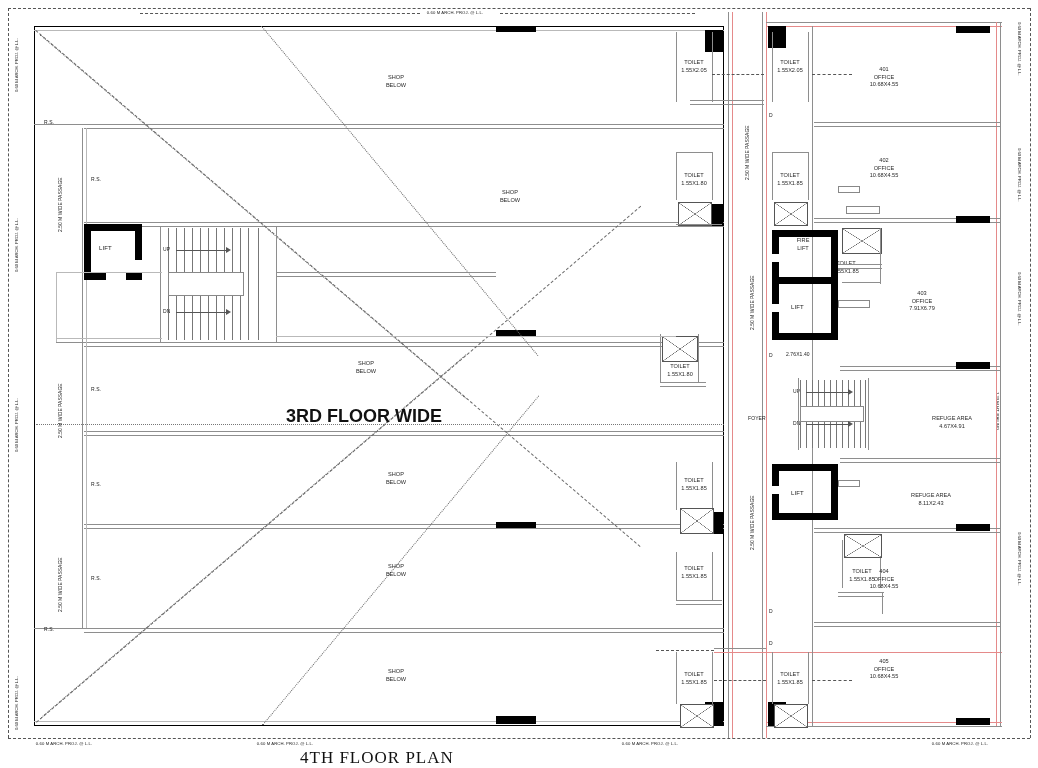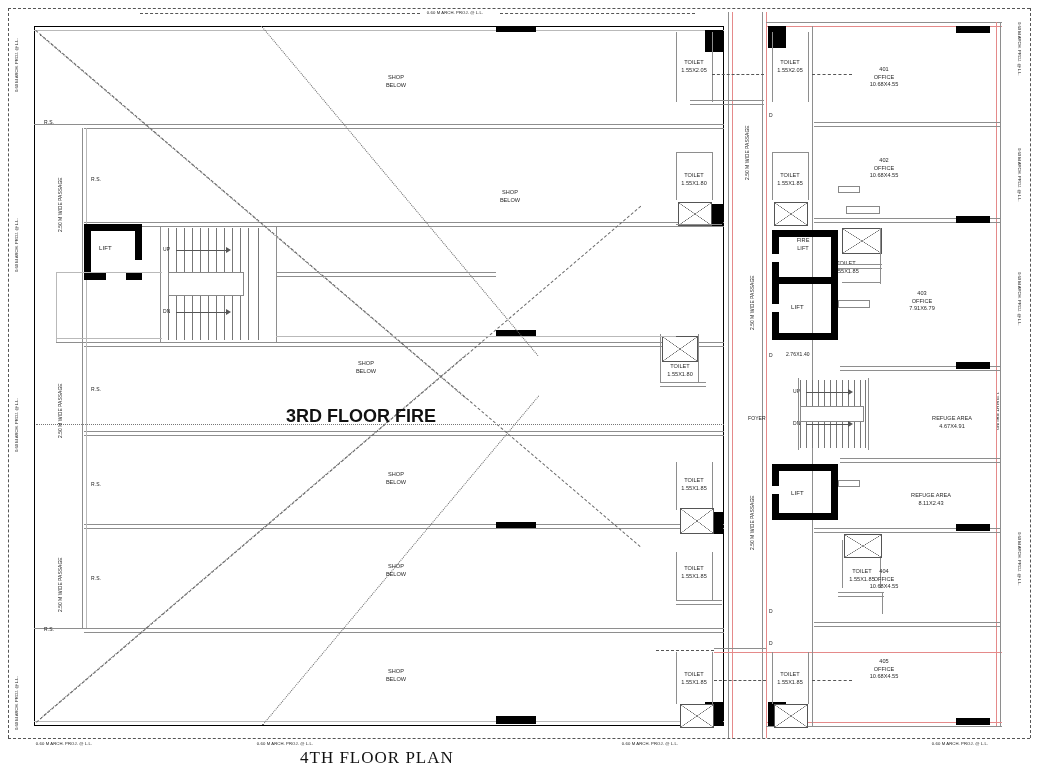--- a/index.html
+++ b/index.html
@@ -183,21 +183,21 @@
 
   <div class="diag" style="left:36px;top:30px;width:795px;transform:rotate(40.5deg);"></div>
   <div class="diag" style="left:36px;top:722px;width:795px;transform:rotate(-40.5deg);"></div>
   <div class="diagdot" style="left:40px;top:34px;width:560px;transform:rotate(40.5deg);"></div>
   <div class="diagdot" style="left:40px;top:718px;width:560px;transform:rotate(-40.5deg);"></div>
   <div class="diagdot" style="left:262px;top:26px;width:430px;transform:rotate(50deg);"></div>
   <div class="diagdot" style="left:262px;top:725px;width:430px;transform:rotate(-50deg);"></div>
 
   <div class="dot" style="left:36px;top:424px;width:688px;"></div>
 
-  <div class="bigtitle" style="left:286px;top:406px;">3RD FLOOR FIRE</div>
+  <div class="bigtitle" style="left:286px;top:406px;">3RD FLOOR WIDE</div>
 
   <div class="txt t5" style="left:44px;top:119px;">R.S.</div>
   <div class="txt t5" style="left:91px;top:176px;">R.S.</div>
   <div class="txt t5" style="left:91px;top:386px;">R.S.</div>
   <div class="txt t5" style="left:91px;top:481px;">R.S.</div>
   <div class="txt t5" style="left:91px;top:575px;">R.S.</div>
   <div class="txt t5" style="left:44px;top:626px;">R.S.</div>
 
   <div class="vtxt t5" style="left:57px;top:232px;">2.50 M WIDE PASSAGE</div>
   <div class="vtxt t5" style="left:57px;top:438px;">2.50 M WIDE PASSAGE</div>

